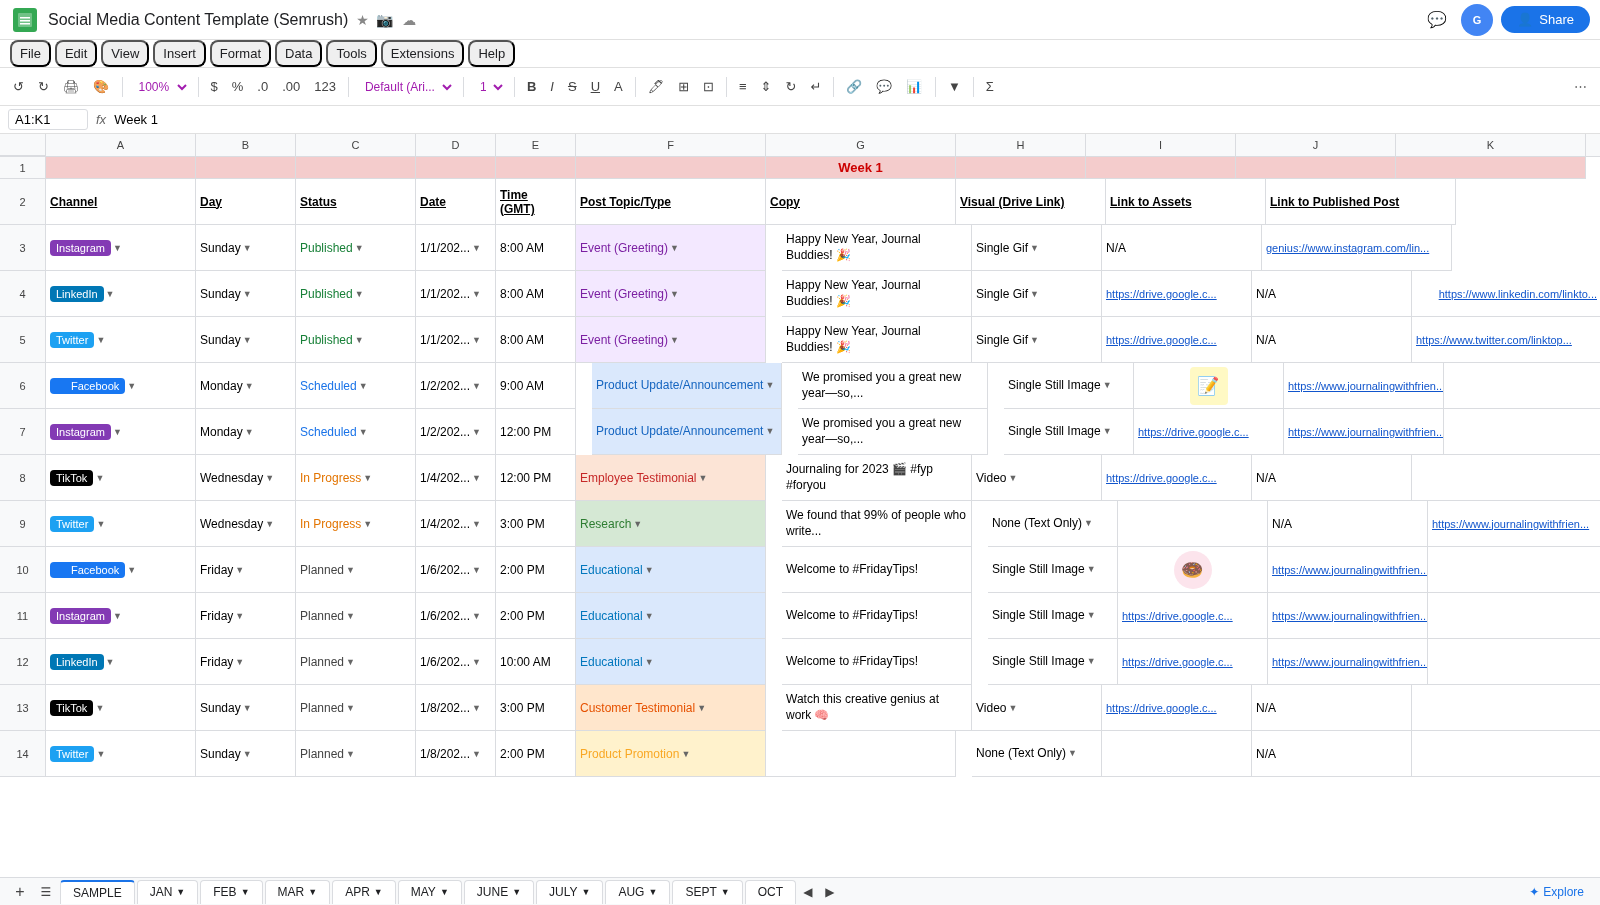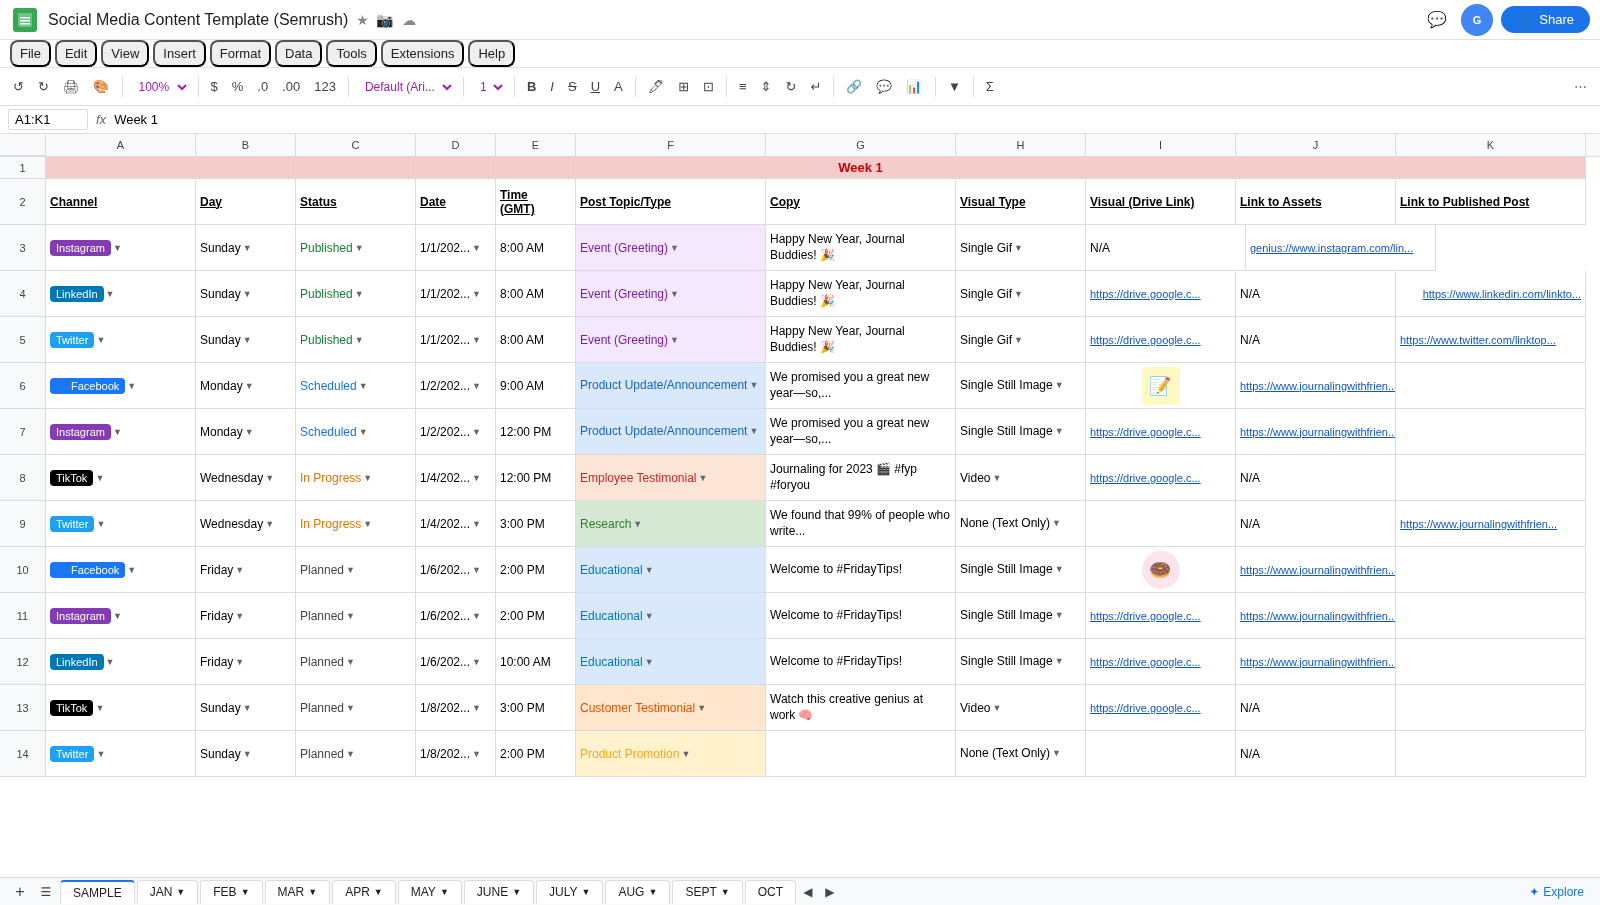--- a/index.html
+++ b/index.html
@@ -72,21 +72,21 @@
 
     #grid { display: flex; flex-direction: column; }
 
     .grid-row { display: flex; }
     .cell {
       border-right: 1px solid #dadce0; border-bottom: 1px solid #dadce0;
       display: flex; align-items: center; padding: 0 4px;
       font-size: 12px; overflow: hidden; white-space: nowrap;
       position: relative;
     }
-    .cell-wrap { white-space: normal; line-height: 1.3; }
+    .cell-wrap { white-space: normal; line-height: 1.3; margin-left: 16px; }
 
     
     .chip {
       display: inline-flex; align-items: center; gap: 4px;
       border-radius: 4px; padding: 2px 6px; color: #fff; font-size: 11px; font-weight: 500;
       white-space: nowrap;
     }
     .chip-instagram { background: #833AB4; }
     .chip-linkedin { background: #0077B5; }
     .chip-twitter { background: #1DA1F2; }
@@ -314,21 +314,20 @@
       <div class="grid-row header-row" style="height:46px;text-decoration:underline;">
         <div class="cell" style="width:150px;height:46px;font-weight:600;">Channel</div>
         <div class="cell" style="width:100px;height:46px;font-weight:600;">Day</div>
         <div class="cell" style="width:120px;height:46px;font-weight:600;">Status</div>
         <div class="cell" style="width:80px;height:46px;font-weight:600;">Date</div>
         <div class="cell" style="width:80px;height:46px;font-weight:600;">
             <span>Time<br>(GMT)</span>
           </div>
         <div class="cell" style="width:190px;height:46px;font-weight:600;">Post Topic/Type</div>
         <div class="cell" style="width:190px;height:46px;font-weight:600;">Copy</div>
-        <div class="cell" style="width:130px;height:46px;font-weight:600;">Visual Type</div>
         <div class="cell" style="width:150px;height:46px;font-weight:600;">Visual (Drive Link)</div>
         <div class="cell" style="width:160px;height:46px;font-weight:600;">Link to Assets</div>
         <div class="cell" style="width:190px;height:46px;font-weight:600;">Link to Published Post</div>
       </div>
 
       <div class="grid-row" style="height:46px;">
         <div class="cell" style="width:150px;height:46px;">
           <span class="chip chip-instagram">Instagram</span>
           <span class="dropdown-arrow">▼</span>
         </div>

